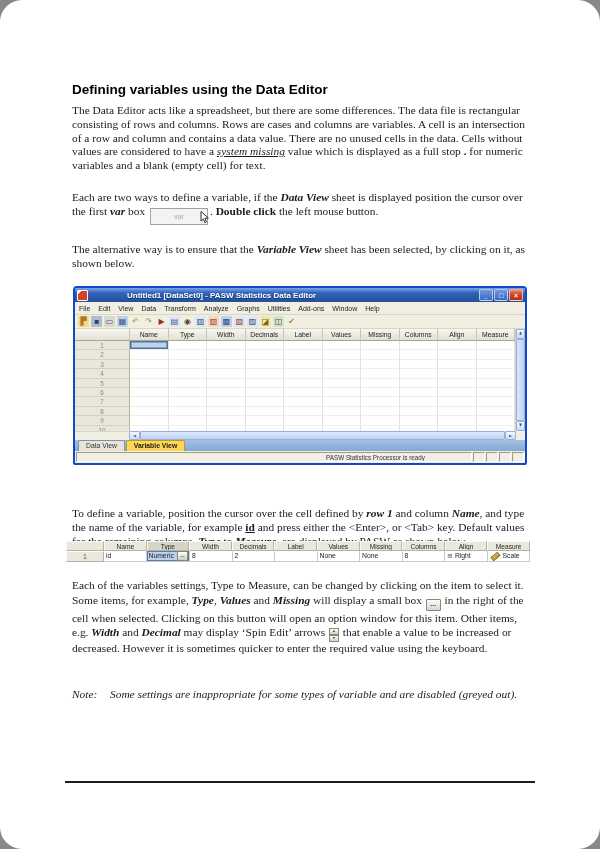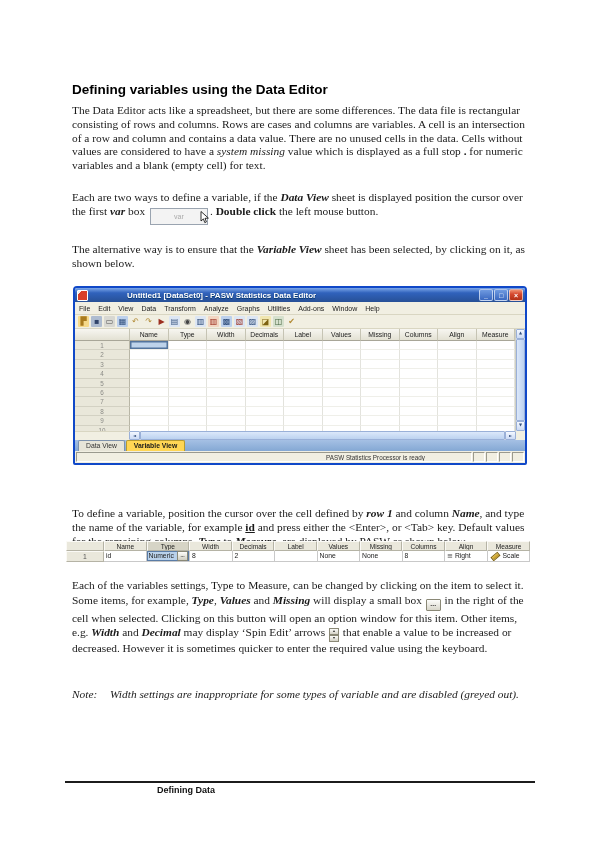--- a/index.html
+++ b/index.html
@@ -1,22 +1,22 @@
 <!DOCTYPE html>
 <html><head>
 <meta charset="utf-8">
 <style>
   html,body{margin:0;padding:0;background:#888;}
   .page{position:relative;width:600px;height:849px;background:#ffffff;margin:0 auto;overflow:hidden;
-        font-family:"Liberation Serif",serif;color:#1a1a1a;}
+        font-family:"Liberation Serif",serif;color:#1a1a1a;border-radius:22px;}
   h1.title{position:absolute;left:72px;top:82px;margin:0;font:bold 13.5px "Liberation Sans",sans-serif;color:#000;}
   p.body{position:absolute;left:72px;width:458px;margin:0;font-size:11.4px;line-height:13.8px;text-align:left;}
   .bi{font-weight:bold;font-style:italic;}
   .b{font-weight:bold;}
-  .i{font-style:italic;}
+  .i{font-style:italic;text-decoration:underline;}
   .u{text-decoration:underline;}
   #p1{top:104px;}
   #p2{top:191px;line-height:13.8px;}
   #p3{top:243px;}
   #p4{top:507px;}
   #p5{top:578px;line-height:14.6px;}
   #note{position:absolute;left:72px;top:688px;width:452px;display:flex;font-size:11.4px;line-height:13.8px;font-style:italic;}
   #note .nlabel{width:38px;flex:none;}
   #note .ntext{flex:1;}
 
@@ -378,21 +378,20 @@
           <span class="ruler"></span>
           <span>Scale</span>
         </div>
     </div>
   </div>
 
   <p class="body" id="p5"><span>Each of the variables settings, Type to Measure, can be changed by clicking on the item to select it. Some items, for example, </span><span class="bi">Type</span><span>, </span><span class="bi">Values</span><span> and </span><span class="bi">Missing</span><span> will display a small box </span><span class="ellipsisbtn">...</span><span> in the right of the cell when selected. Clicking on this button will open an option window for this item. Other items, e.g. </span><span class="bi">Width</span><span> and </span><span class="bi">Decimal</span><span> may display ‘Spin Edit’ arrows </span><span class="spinbox"><span>▲</span><span>▼</span></span><span> that enable a value to be increased or decreased. However it is sometimes quicker to enter the required value using the keyboard.</span></p>
 
   <div id="note">
     <span class="nlabel">Note:</span>
-    <span class="ntext">Width settings are inappropriate for some types of variable and are disabled (greyed out).</span>
+    <span class="ntext">Some settings are inappropriate for some types of variable and are disabled (greyed out).</span>
   </div>
 
   <div class="footrule"></div>
   <div class="footer">
-    <div class="fr">Defining Data</div>
   </div>
 
 </div>
 
 </body></html>

